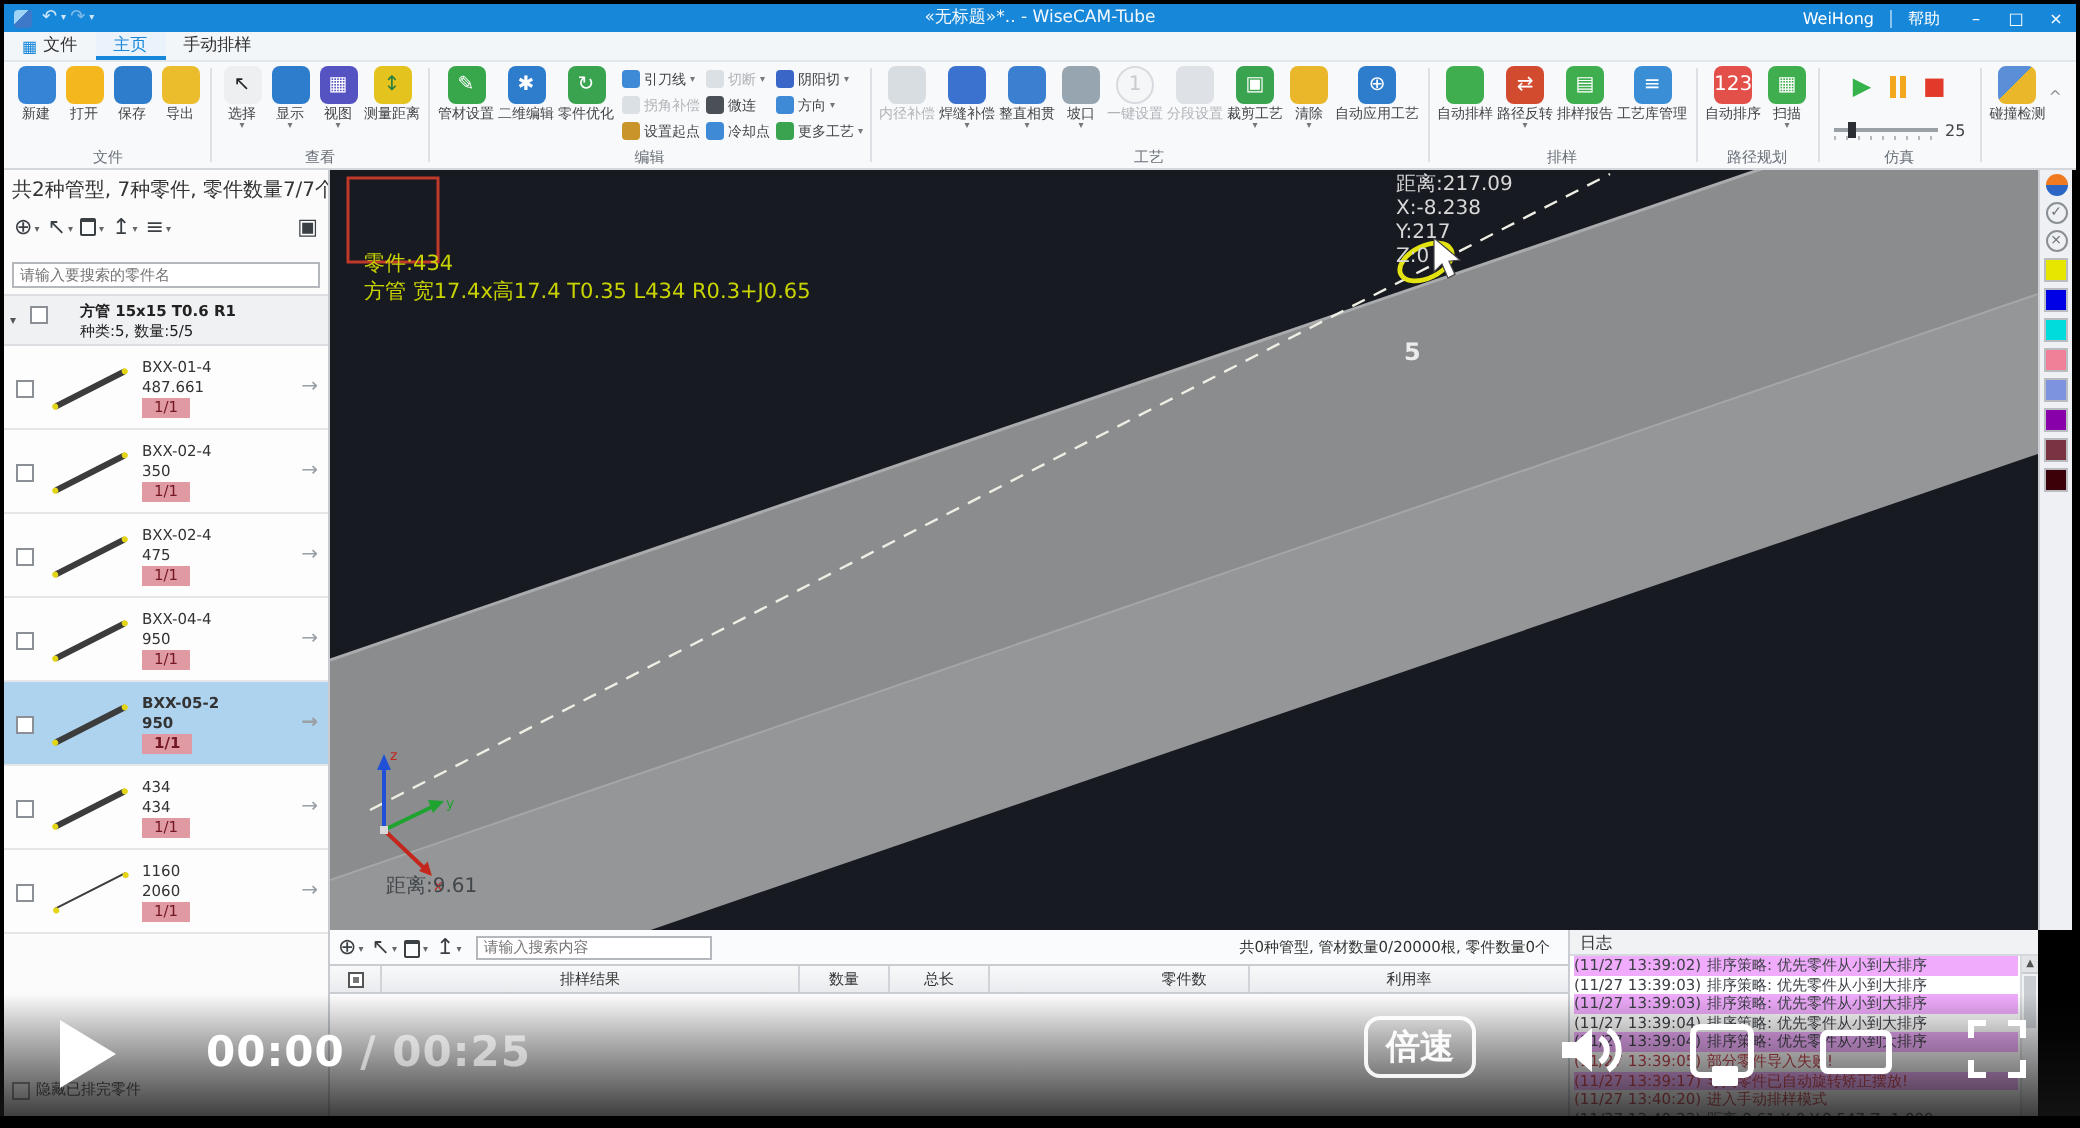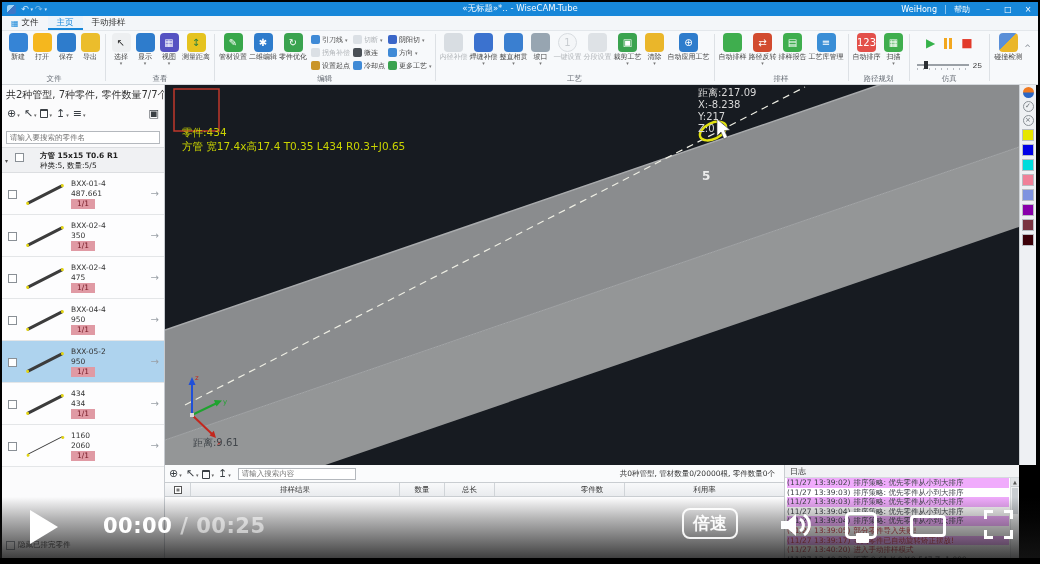--- a/index.html
+++ b/index.html
@@ -41,21 +41,21 @@
   .rsep{width:1px;background:#dde1e5;margin:2px 1px 3px 1px;}
   .rsmallgrid{display:grid;grid-template-rows:repeat(3,13px);grid-auto-flow:column;column-gap:3px;margin-left:3px;margin-top:1px;}
   .rsbtn{display:flex;align-items:center;font-size:7px;color:#444;white-space:nowrap;gap:2px;}
   .rsbtn.disabled{color:#b0b4b8;} .rsbtn.disabled .rschip{opacity:.45;}
   .rschip{width:9px;height:9px;border-radius:2px;flex:none;}
   .rsarrow{font-size:5px;color:#777;}
   .simrow{display:flex;align-items:center;gap:9px;padding:5px 8px 0 8px;}
   .simbtn{font-size:12px;line-height:13px;}
   .sim-play{color:#35b24a;} .sim-stop{color:#e23a2a;}
   .sim-pause{display:flex;gap:2px;} .sim-pause i{display:block;width:3px;height:11px;background:#f2a71f;}
-  .simslider{display:flex;align-items:center;gap:4px;margin:6px 4px 0 4px;flex:1;font-family:Liberation Mono, monospace;}
+  .simslider{display:flex;align-items:center;gap:4px;margin:6px 4px 0 4px;flex:1;}
   .strack{position:relative;width:52px;height:2px;background:#9aa0a6;}
   .strack::after{content:"";position:absolute;left:0;right:0;top:4px;height:2px;
      background:repeating-linear-gradient(90deg,#b5bac0 0 1px,transparent 1px 6px);}
   .sthumb{position:absolute;left:7px;top:-3px;width:4px;height:8px;background:#2b2f33;}
   .sval{font-size:8px;color:#444;}
   .rcollapse{position:absolute;right:7px;top:13px;font-size:8px;color:#8a9098;}
   
   .sidebar{position:absolute;left:2px;top:85px;width:163px;height:473px;background:#fbfbfc;
            border-right:1px solid #c7cbd0;overflow:hidden;}
   .sb-summary{font-size:10px;color:#333;padding:3px 4px 1px 4px;white-space:nowrap;}
@@ -69,21 +69,21 @@
   .sb-search input{width:100%;height:13px;font-size:7.5px;border:1px solid #b4b8bd;padding:0 3px;color:#333;
                    background:#fff;outline:none;font-family:inherit;}
   .sb-group{position:relative;background:#f0f1f3;border-top:1px solid #dcdee1;border-bottom:1px solid #dcdee1;
             padding:3px 4px 3px 13px;display:flex;align-items:flex-start;gap:16px;height:26px;}
   .exp{position:absolute;left:3px;top:9px;font-size:6px;color:#555;}
   .cb{width:9px;height:9px;border:1px solid #8a9096;background:#fff;display:inline-block;flex:none;margin-top:2px;}
   .gtxt{display:flex;flex-direction:column;line-height:9.5px;}
   .gtitle{font-size:7.5px;font-weight:bold;color:#222;white-space:nowrap;}
   .gsub{font-size:7.5px;color:#222;white-space:nowrap;}
   .part-item{height:42px;display:flex;align-items:center;border-bottom:1px solid #e4e6e8;background:#fdfdfe;padding:0 3px 0 6px;}
-  .part-item.selected{background:#aed3ee;}
+  .part-item.selected{background:#aed3ee;font-weight:bold;}
   .thumb{position:relative;width:46px;height:30px;margin:0 3px 0 5px;flex:none;}
   .tline{position:absolute;left:3px;right:3px;top:14px;height:3px;background:#3c3c3c;border-radius:1px;transform:rotate(-27deg);}
   .tline::before,.tline::after{content:"";position:absolute;width:3px;height:3px;background:#e3d512;border-radius:50%;top:0;}
   .tline::before{left:-1px;} .tline::after{right:-1px;}
   .part-item.thin .tline{height:1px;}
   .pinfo{flex:1;display:flex;flex-direction:column;gap:1px;font-size:7.5px;color:#333;line-height:9px;min-width:0;}
   .pbadge{align-self:flex-start;background:#e09aa4;color:#731722;padding:0 6px;line-height:10px;}
   .parrow{color:#9aa0a6;font-size:10px;margin:0 2px;}
   .sb-hide{position:absolute;left:4px;bottom:8px;display:flex;align-items:center;gap:3px;font-size:7.5px;color:#444;}
   

